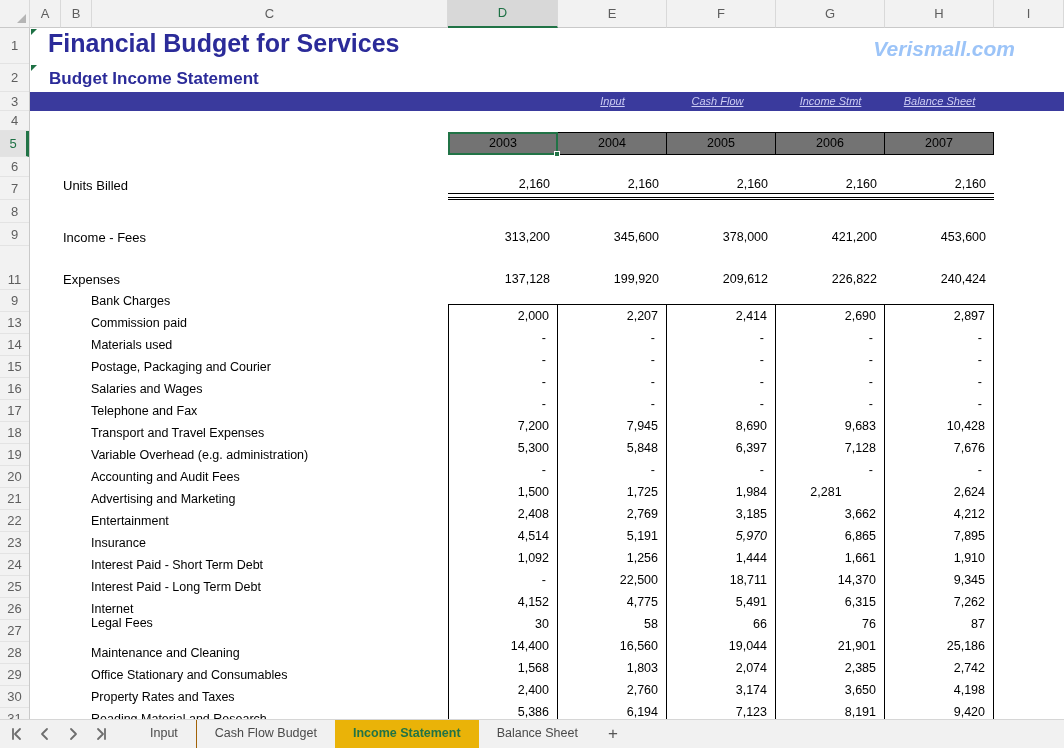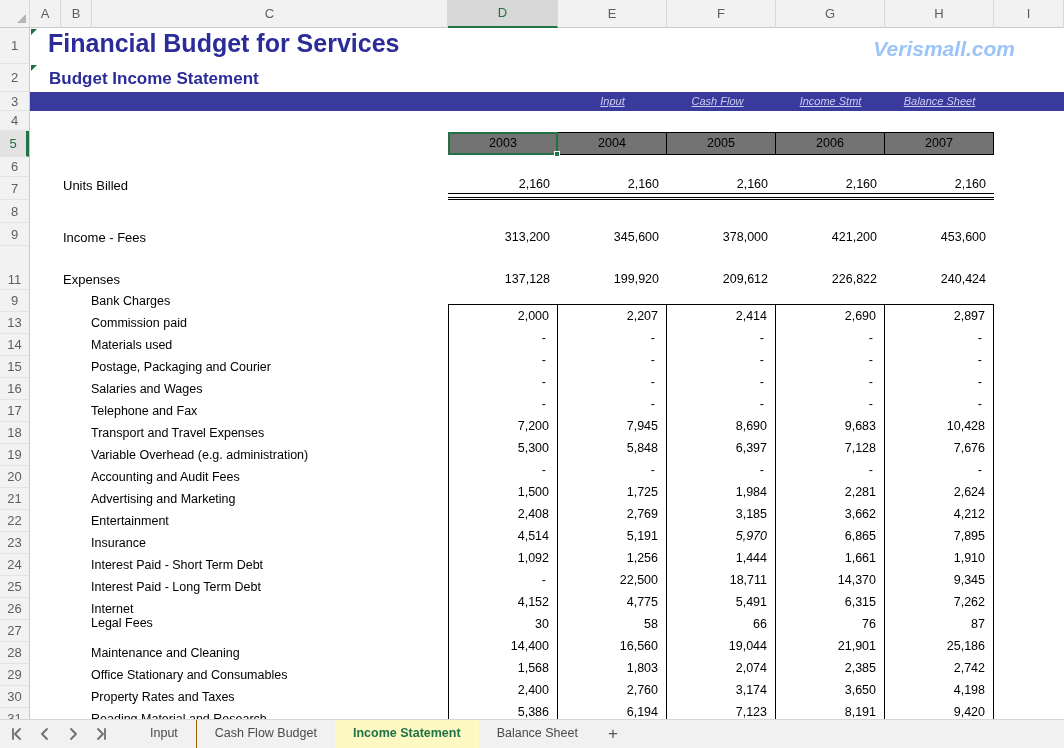--- a/index.html
+++ b/index.html
@@ -57,21 +57,21 @@
   .exp-cell.b { border-right:1px solid #000; }
   .exp-cell.dash { padding-right:11px; }
 
   
   .tabbar { position:absolute; left:0; top:719px; width:1064px; height:29px; background:#F1F1F1;
     border-top:1px solid #D6D6D6; display:flex; align-items:stretch; }
   .tab-nav { display:flex; align-items:center; padding:0 10px 0 10px; gap:14px; }
   .tab-nav .nbtn { width:14px; height:14px; display:flex; align-items:center; justify-content:center; cursor:pointer; }
   .tabs { display:flex; align-items:stretch; margin-left:14px; }
   .tab { padding:0 18px; line-height:27px; font-size:12.5px; color:#4A4A4A; cursor:pointer; white-space:nowrap; }
-  .tab.active { background:#fef9c3; color:#217346; font-weight:bold; }
+  .tab.active { background:#eab308; color:#217346; font-weight:bold; }
   .tab.divider { border-left:1px solid #a16207; }
   .add-tab { width:34px; text-align:center; line-height:27px; font-size:17px; color:#555; cursor:pointer; }
 </style>
 </head>
 <body>
 
 <div class="sheet">
 
   <div class="col-headers">
     <div class="corner"></div>
@@ -249,21 +249,21 @@
           <div class="exp-cell b dash" style="width: 109px;">-</div>
           <div class="exp-cell b dash" style="width: 109px;">-</div>
           <div class="exp-cell b dash" style="width: 109px;">-</div>
           <div class="exp-cell b dash" style="width: 109px;">-</div>
           <div class="exp-cell dash" style="width: 108px;">-</div>
         </div>
         <div class="exp-row">
           <div class="exp-cell b" style="width: 109px;">1,500</div>
           <div class="exp-cell b" style="width: 109px;">1,725</div>
           <div class="exp-cell b" style="width: 109px;">1,984</div>
-          <div class="exp-cell b" style="width: 109px;">2,281</div>
+          <div class="exp-cell b" style="width: 109px; text-align: center;">2,281</div>
           <div class="exp-cell" style="width: 108px;">2,624</div>
         </div>
         <div class="exp-row">
           <div class="exp-cell b" style="width: 109px;">2,408</div>
           <div class="exp-cell b" style="width: 109px;">2,769</div>
           <div class="exp-cell b" style="width: 109px;">3,185</div>
           <div class="exp-cell b" style="width: 109px;">3,662</div>
           <div class="exp-cell" style="width: 108px;">4,212</div>
         </div>
         <div class="exp-row">

